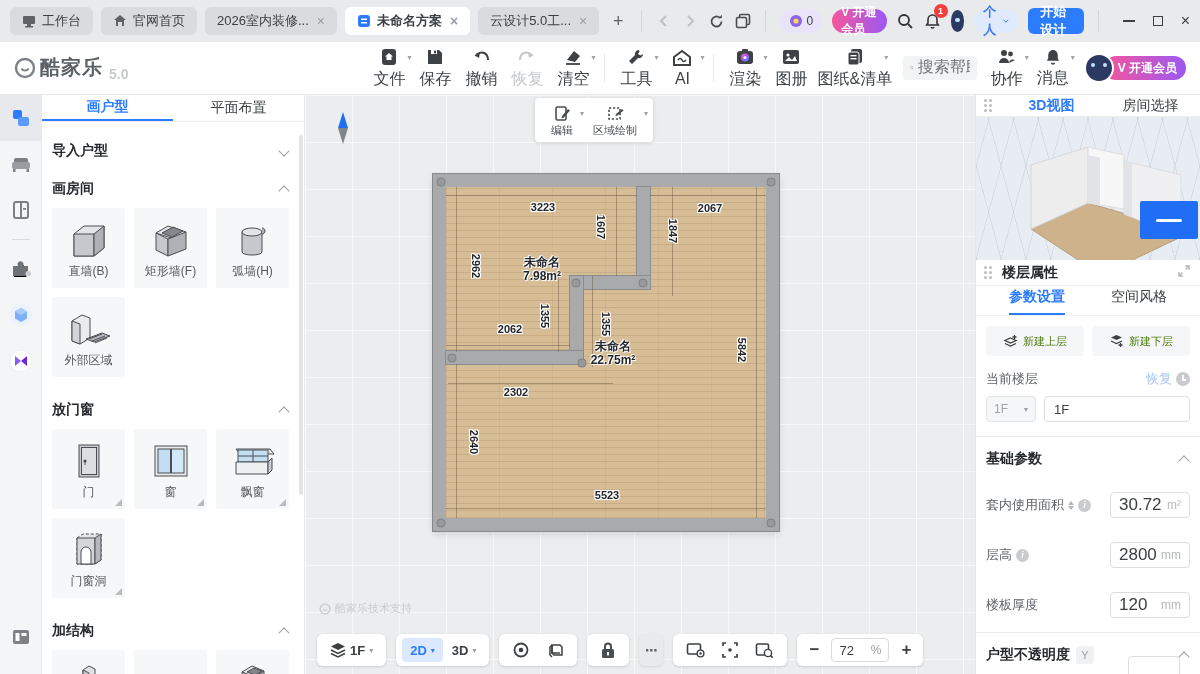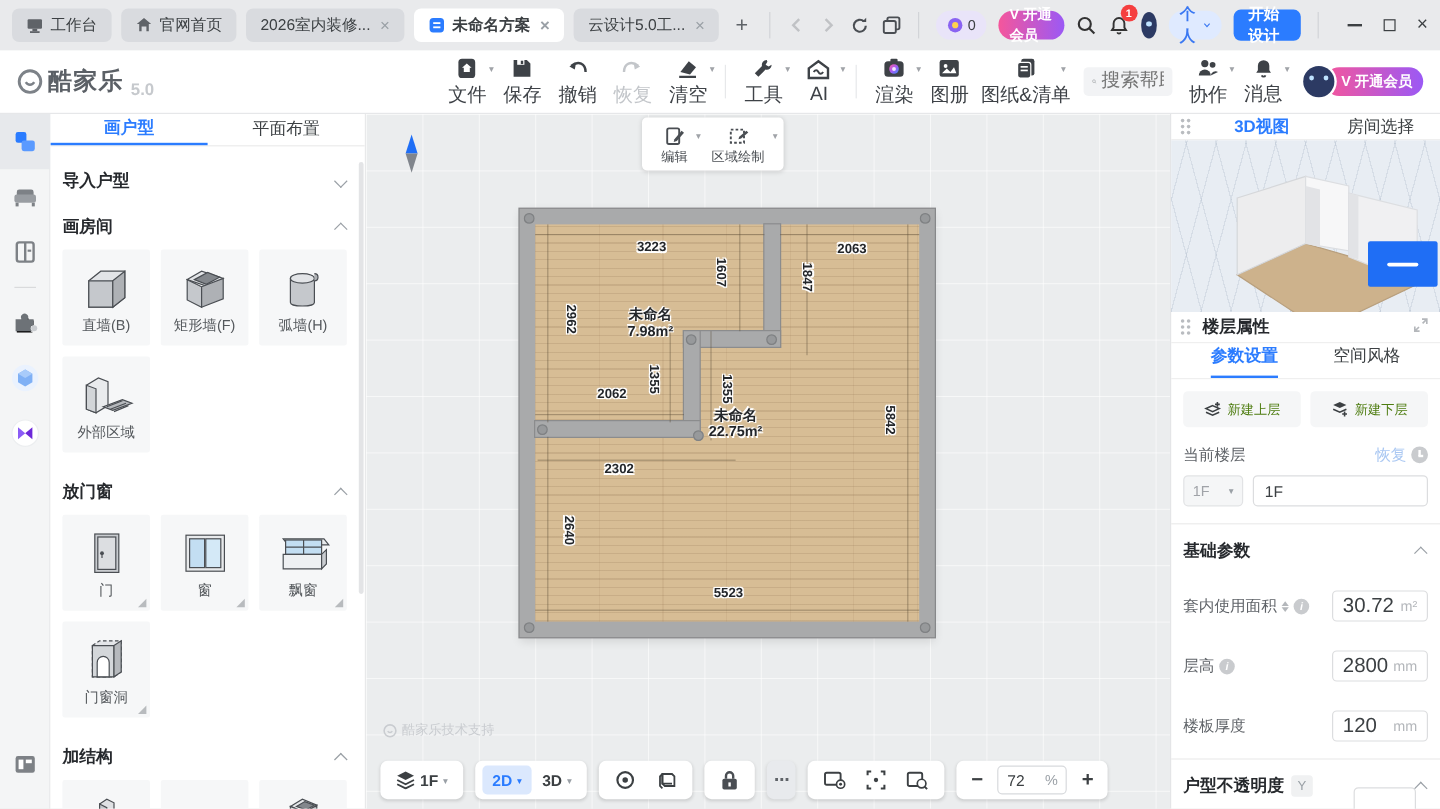--- a/index.html
+++ b/index.html
@@ -638,21 +638,21 @@
         <div class="dl v" style="left:239px;top:13px;height:109px"></div>
         <div class="dl h" style="left:13px;top:171px;width:124px"></div>
         <div class="dl v" style="left:125px;top:102px;height:76px"></div>
         <div class="dl v" style="left:159px;top:102px;height:91px"></div>
         <div class="dl h" style="left:15px;top:209px;width:165px"></div>
         <div class="dl v" style="left:23px;top:190px;height:154px"></div>
         <div class="dl h" style="left:13px;top:334px;width:320px"></div>
         <div class="dl v" style="left:323px;top:13px;height:331px"></div>
 
         <span class="dim" style="left:110px;top:33px">3223</span>
-        <span class="dim" style="left:277px;top:34px">2063</span>
+        <span class="dim" style="left:277px;top:34px">2067</span>
         <span class="dim v" style="left:167px;top:53px">1607</span>
         <span class="dim v" style="left:239px;top:57px">1847</span>
         <span class="dim v" style="left:42px;top:92px">2962</span>
         <span class="dim v" style="left:111px;top:142px">1355</span>
         <span class="dim" style="left:77px;top:155px">2062</span>
         <span class="dim v" style="left:172px;top:150px">1355</span>
         <span class="dim" style="left:83px;top:218px">2302</span>
         <span class="dim v" style="left:40px;top:268px">2640</span>
         <span class="dim" style="left:174px;top:321px">5523</span>
         <span class="dim v" style="left:308px;top:176px">5842</span>

